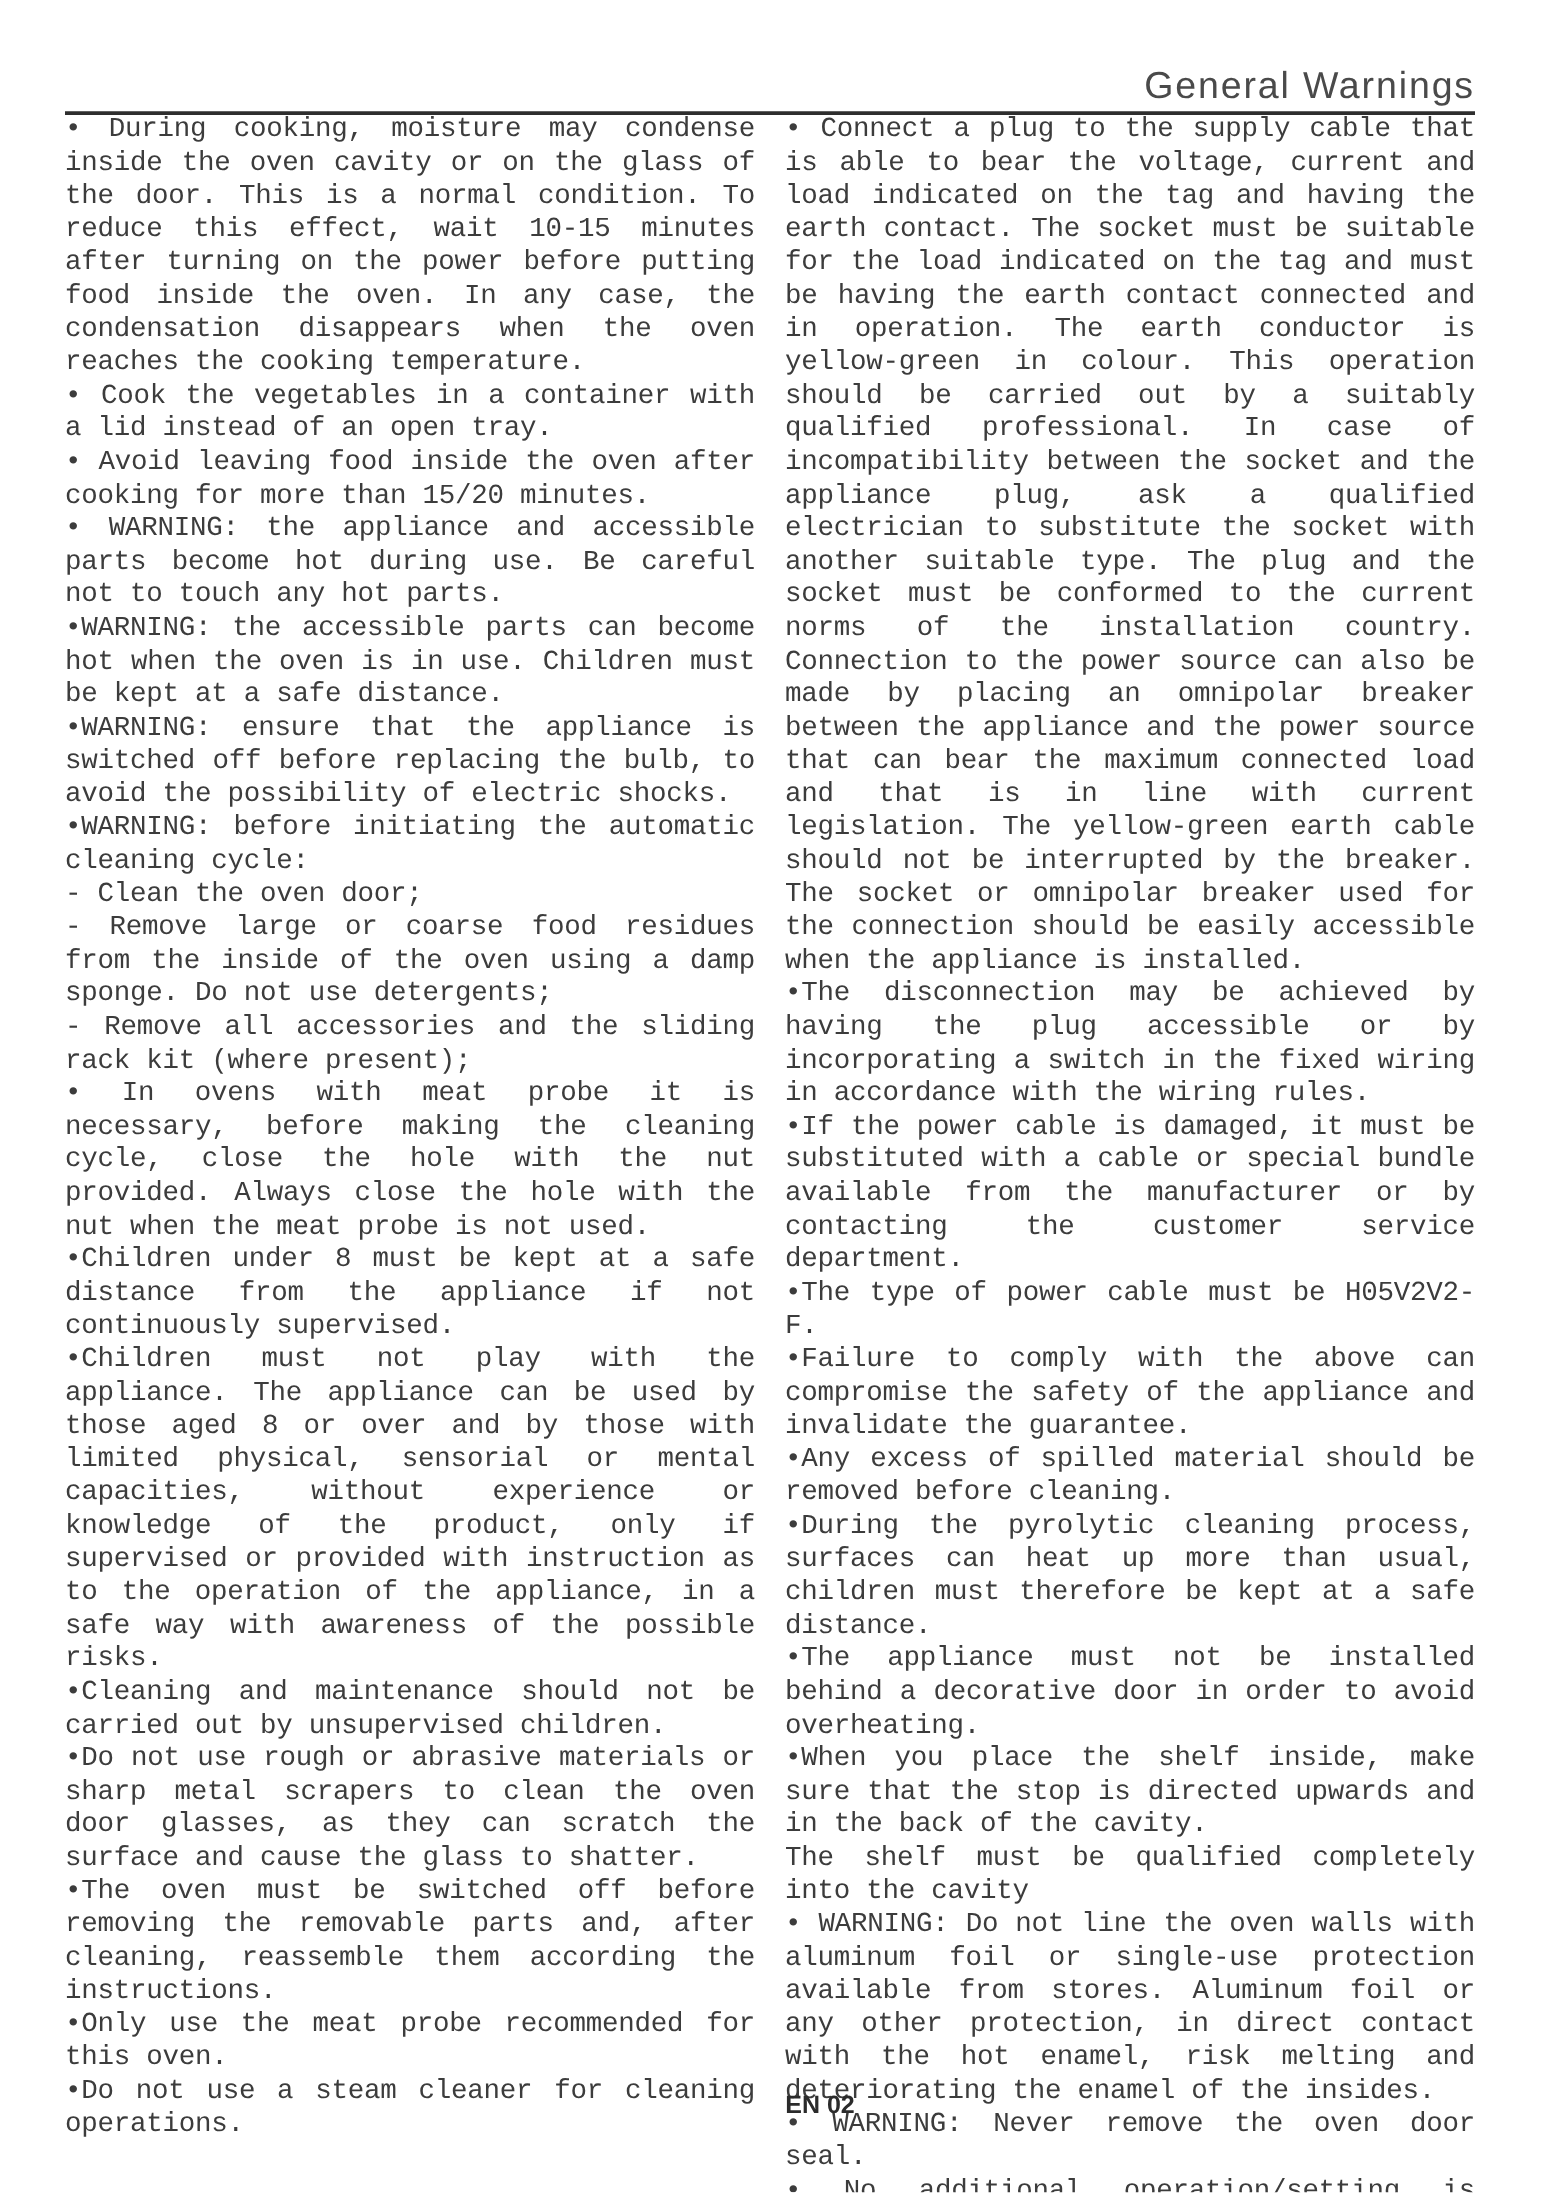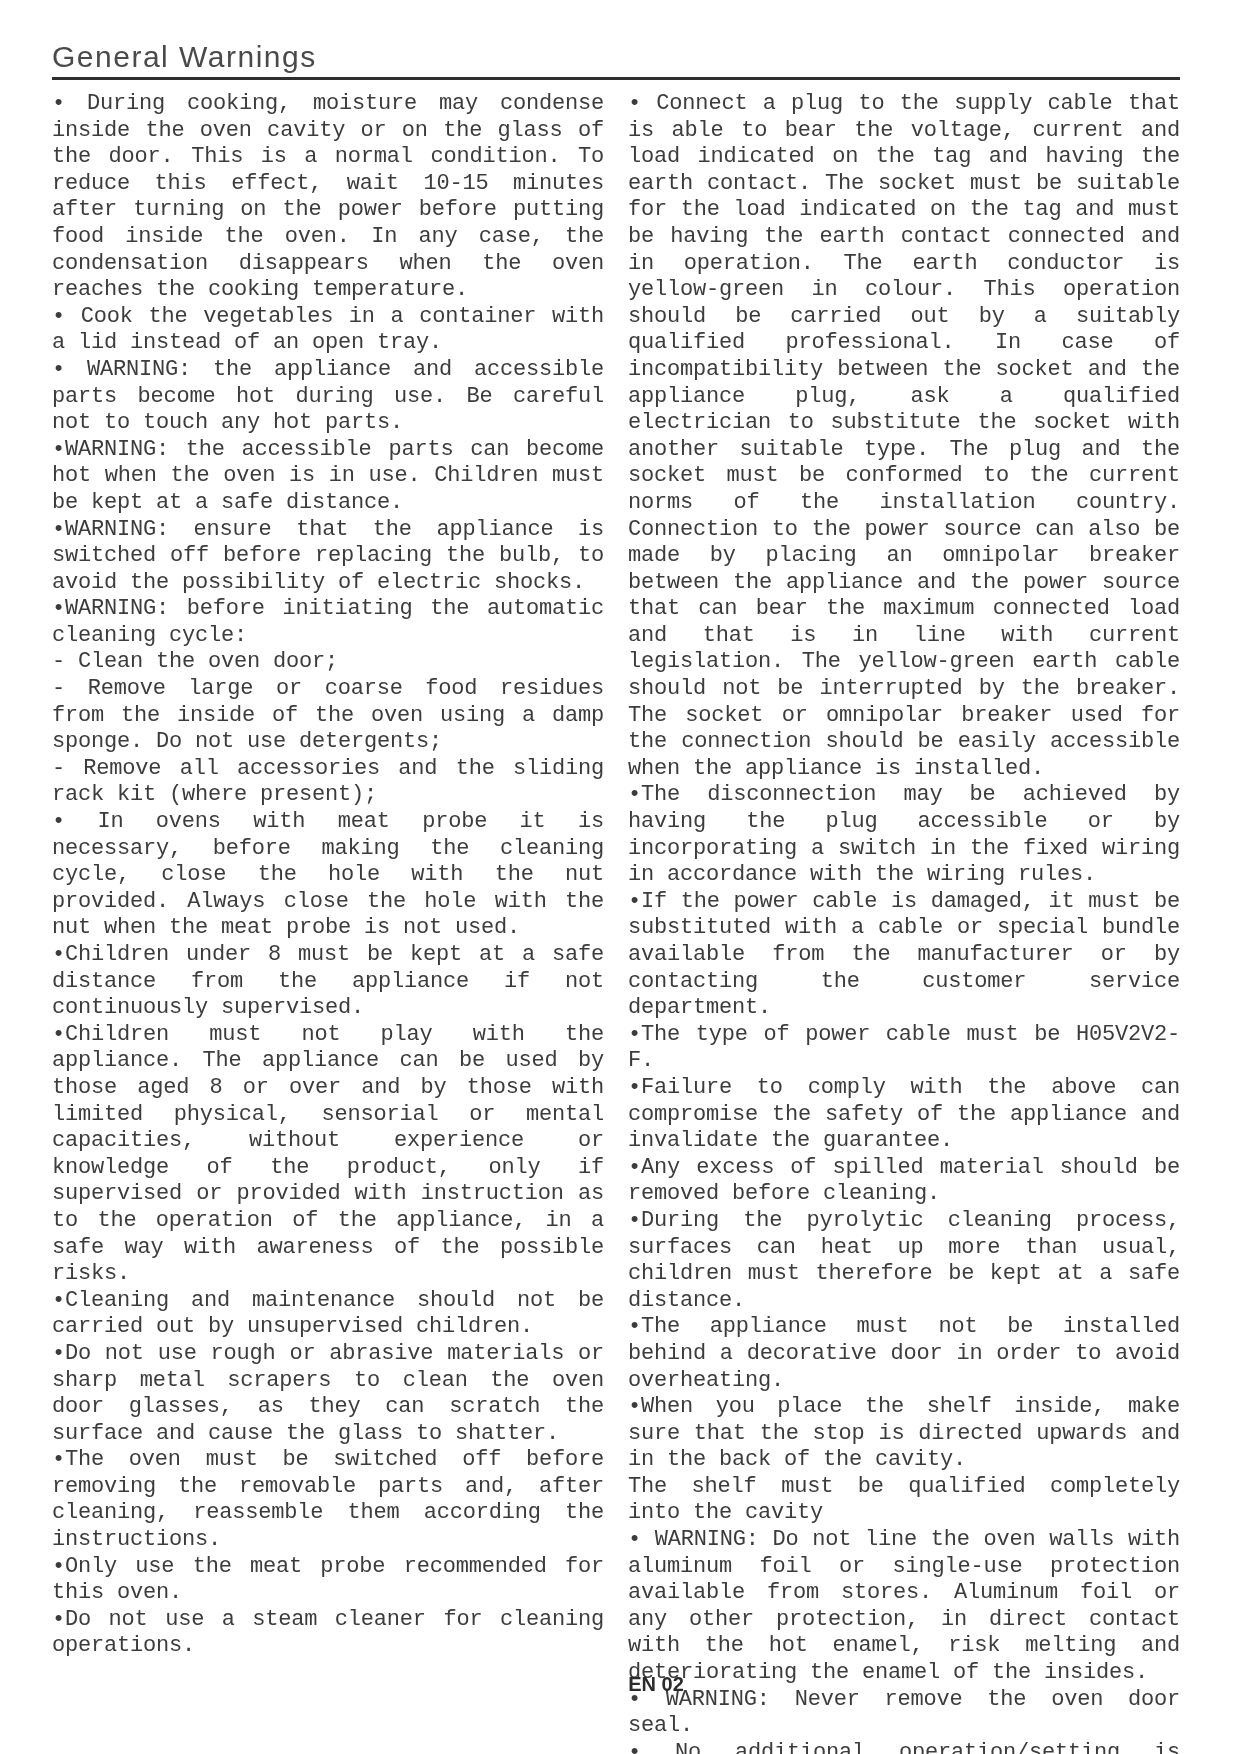--- a/index.html
+++ b/index.html
@@ -17,22 +17,23 @@
     position: absolute;
     left: 0; top: 0;
     width: 1240px;
     height: 1754px;
     background: #ffffff;
     overflow: hidden;
   }
   .header {
     position: absolute;
     left: 52px;
-    top: 40px;
+    top: 52px;
     width: 1128px;
+    text-align: right;
   }
   .title {
     margin: 0;
     font-size: 30px;
     font-weight: 400;
     letter-spacing: 1.5px;
     color: #4a4a4a;
     font-family: "Liberation Sans", sans-serif;
   }
   .rule {
@@ -84,20 +85,21 @@
   <div class="header">
     <h1 class="title">General Warnings</h1>
     <hr class="rule">
   </div>
 
   <div class="columns">
 
     <section class="col">
       <p>• During cooking, moisture may condense inside the oven cavity or on the glass of the door. This is a normal condition. To reduce this effect, wait 10-15 minutes after turning on the power before putting food inside the oven. In any case, the condensation disappears when the oven reaches the cooking temperature.</p>
       <p>• Cook the vegetables in a container with a lid instead of an open tray.</p>
+      <p>• Avoid leaving food inside the oven after cooking for more than 15/20 minutes.</p>
       <p>• WARNING: the appliance and accessible parts become hot during use. Be careful not to touch any hot parts.</p>
       <p>•WARNING: the accessible parts can become hot when the oven is in use. Children must be kept at a safe distance.</p>
       <p>•WARNING: ensure that the appliance is switched off before replacing the bulb, to avoid the possibility of electric shocks.</p>
       <p>•WARNING: before initiating the automatic cleaning cycle:</p>
       <p>- Clean the oven door;</p>
       <p>- Remove large or coarse food residues from the inside of the oven using a damp sponge. Do not use detergents;</p>
       <p>- Remove all accessories and the sliding rack kit (where present);</p>
       <p>• In ovens with meat probe it is necessary, before making the cleaning cycle, close the hole with the nut provided. Always close the hole with the nut when the meat probe is not used.</p>
       <p>•Children under 8 must be kept at a safe distance from the appliance if not continuously supervised.</p>
       <p>•Children must not play with the appliance. The appliance can be used by those aged 8 or over and by those with limited physical, sensorial or mental capacities, without experience or knowledge of the product, only if supervised or provided with instruction as to the operation of the appliance, in a safe way with awareness of the possible risks.</p>

